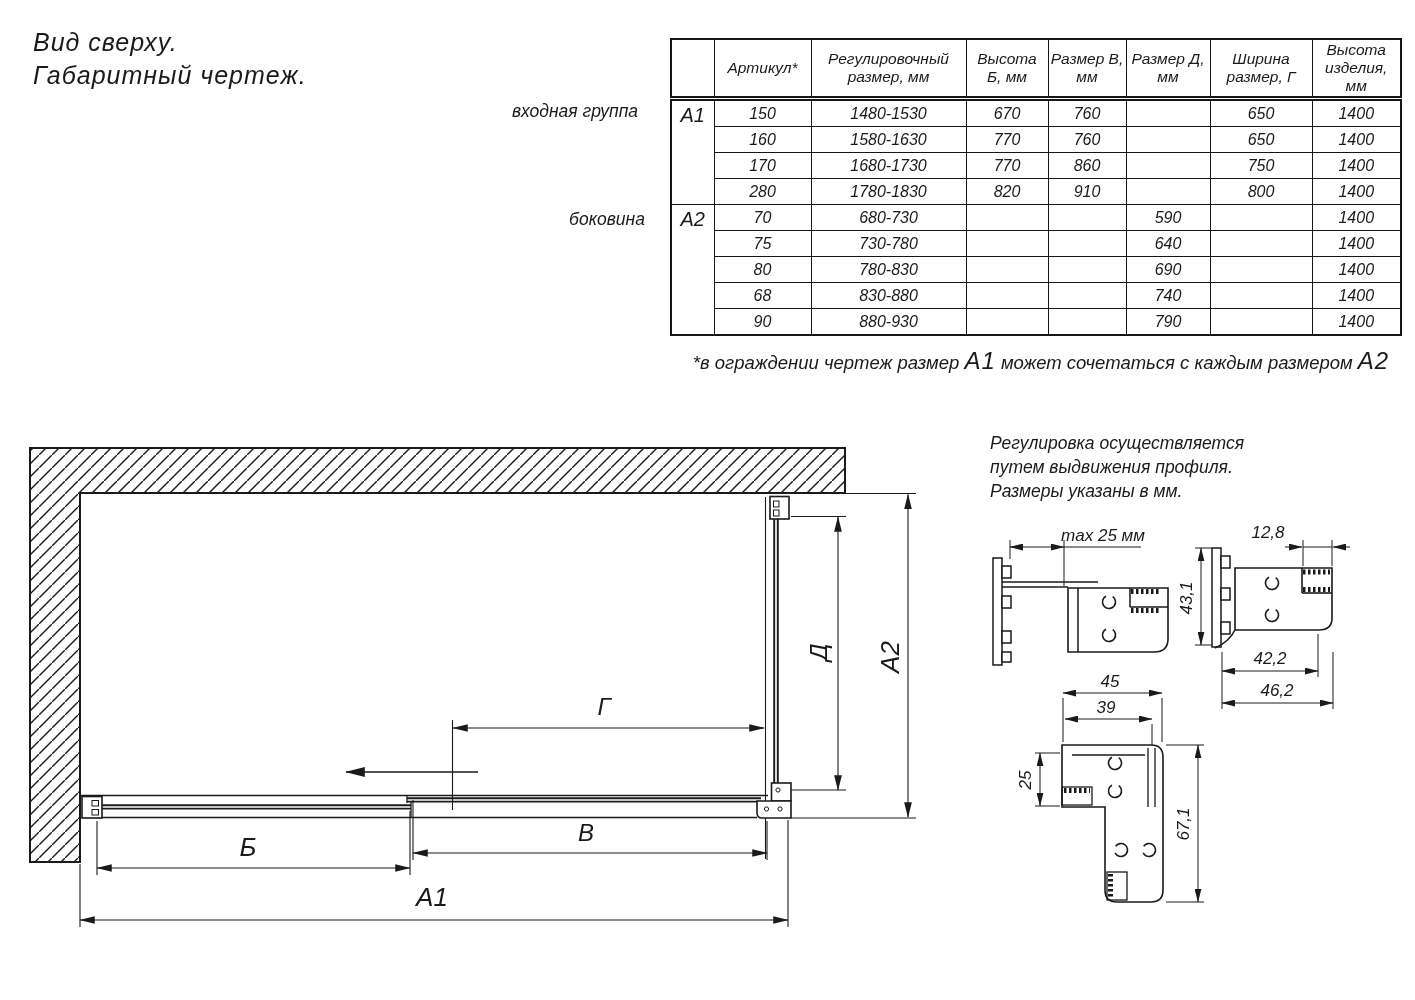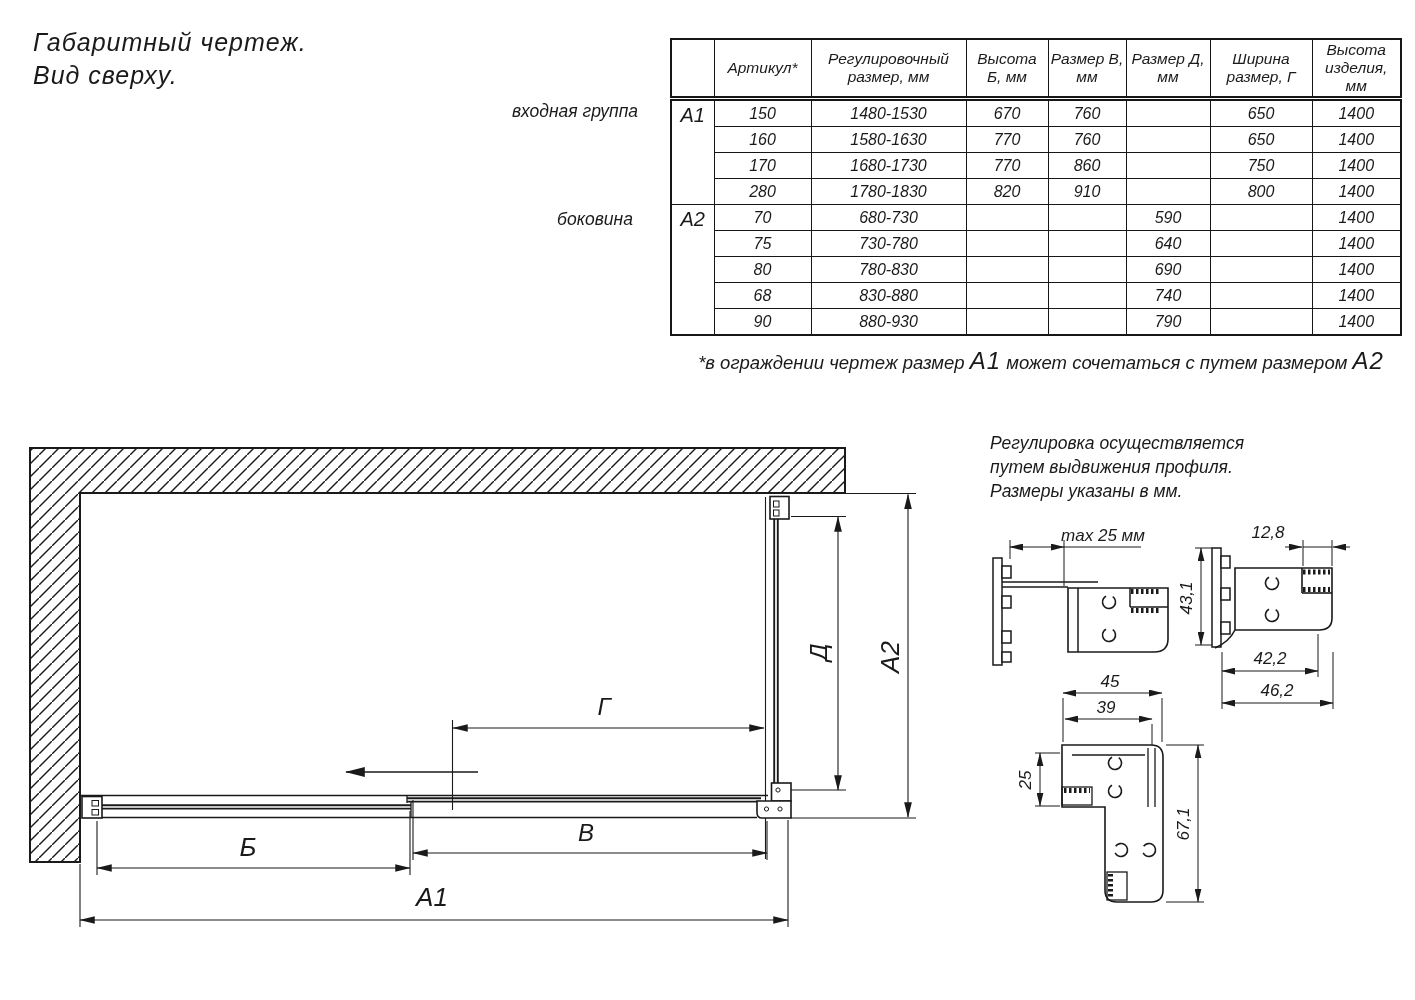--- a/index.html
+++ b/index.html
@@ -25,22 +25,22 @@
   svg text{font-family:"Liberation Sans",sans-serif;font-style:italic;fill:#1a1a1a;}
   .dim-lbl{font-size:24px;}
   .dim-lbl-big{font-size:26px;}
   .detail-lbl{font-size:17px;}
   .note-lbl{font-size:17.5px;}
 </style>
 </head>
 <body>
 
 <div class="abs" id="title-block">
+  <p class="sub">Вид сверху.</p>
   <p class="sub">Габаритный чертеж.</p>
-  <p class="sub">Вид сверху.</p>
 </div>
 
 <table id="spec-table">
   <colgroup>
     <col style="width:43px">
       <col style="width:97px">
       <col style="width:155px">
       <col style="width:82px">
     <col style="width:78px">
       <col style="width:84px">
@@ -140,24 +140,24 @@
     <td></td>
     <td></td>
     <td>790</td>
     <td></td>
     <td>1400</td>
   </tr>
   </tbody>
 </table>
 
 <div class="abs row-group-label" style="left:488px;top:101px;width:174px;">входная группа</div>
-<div class="abs row-group-label" style="left:528px;top:209px;width:134px;">боковина</div>
+<div class="abs row-group-label" style="left:540px;top:209px;width:134px;">боковина</div>
 
 <div class="abs" id="footnote">
-  <span>*в ограждении чертеж размер </span><span class="big">А1</span><span> может сочетаться с путем размером </span><span class="big">А2</span>
+  <span>*в ограждении чертеж размер </span><span class="big">А1</span><span> может сочетаться с каждым размером </span><span class="big">А2</span>
 </div>
 
 <svg class="abs" style="left:0;top:0" width="1415" height="1000" viewBox="0 0 1415 1000">
   <defs>
     <pattern id="hatch" width="13" height="13" patternUnits="userSpaceOnUse">
       <path d="M-3,16 L16,-3" stroke="#1a1a1a" stroke-width="1.4"></path>
     </pattern>
     <marker id="arr" viewBox="0 0 12 6" refX="11.5" refY="3" markerWidth="14" markerHeight="7" orient="auto-start-reverse">
       <path d="M0,0 L12,3 L0,6 Z" fill="#1a1a1a"></path>
     </marker>

